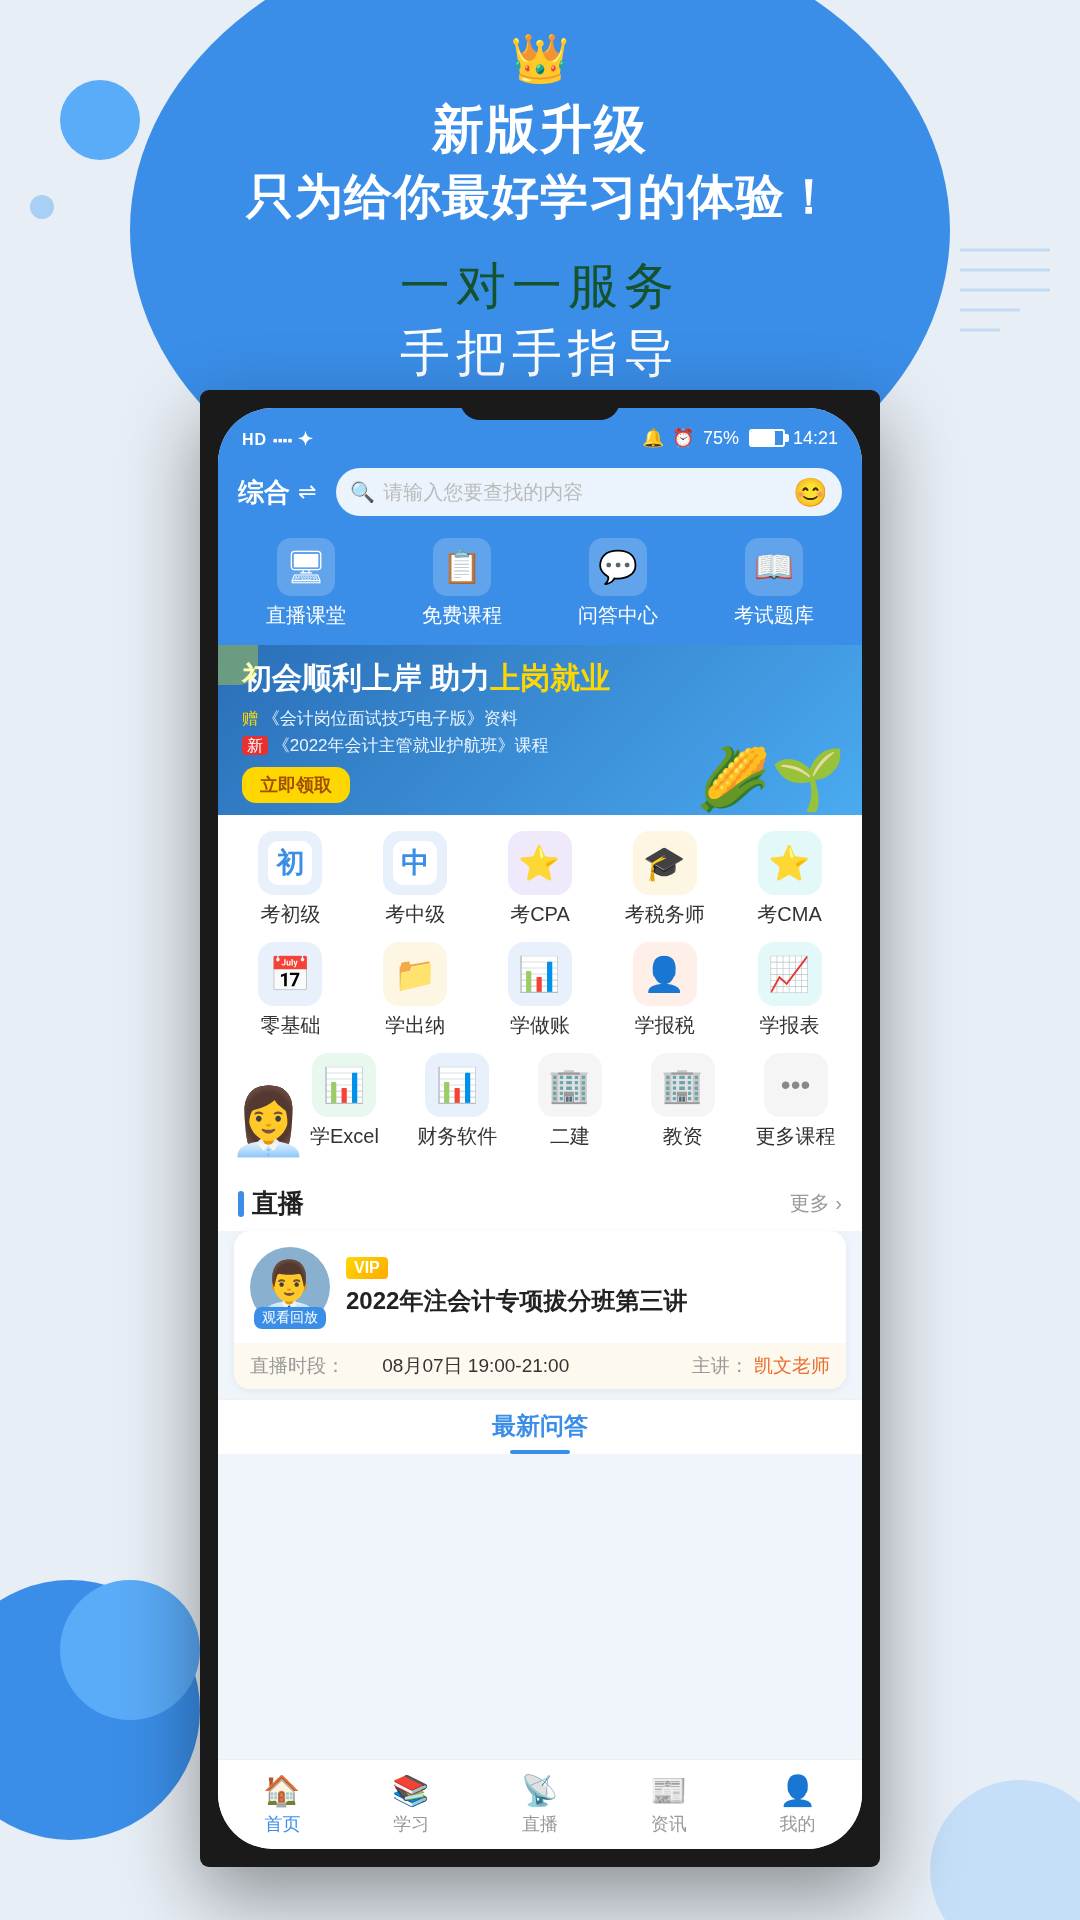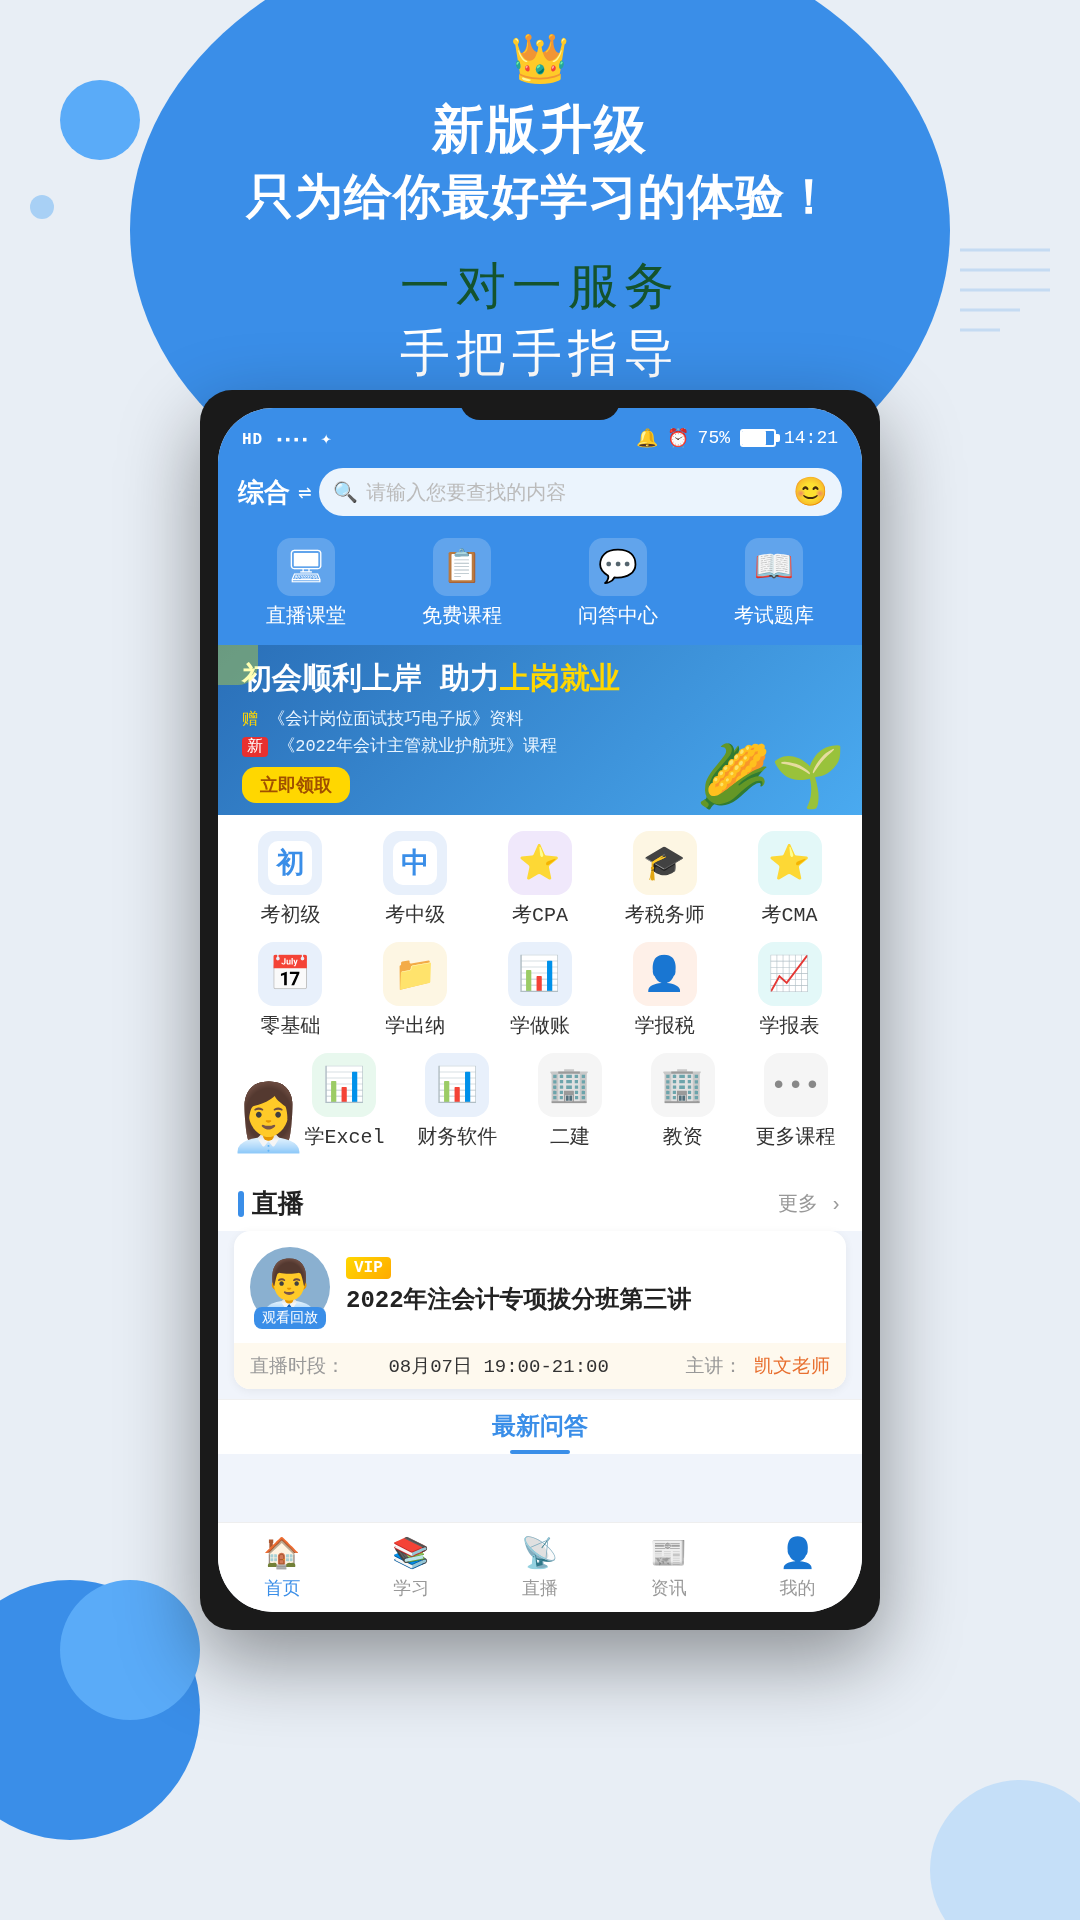--- a/index.html
+++ b/index.html
@@ -124,27 +124,26 @@
       margin: 4px 20px 0;
     }
 
     
     .phone-frame {
       position: absolute;
       top: 390px;
       left: 50%;
       transform: translateX(-50%);
       width: 680px;
-      height: 1240px;
+      height: 1477px;
       background: #1a1a1a;
-      border-radius: 32px;
+      border-radius: 9px;
       z-index: 5;
       box-shadow: 0 30px 80px rgba(0,0,0,0.4);
       overflow: hidden;
-      font-family: Liberation Mono, monospace;
     }
     .phone-screen {
       position: absolute;
       top: 18px;
       left: 18px;
       right: 18px;
       bottom: 18px;
       background: #f0f4fb;
       border-radius: 55px;
       overflow: hidden;
@@ -209,21 +208,21 @@
       background: #fff;
       border-radius: 1px;
     }
 
     
     .app-header {
       background: #3a8ee8;
       padding: 8px 20px 12px;
       display: flex;
       align-items: center;
-      gap: 8px;
+      gap: 20px;
     }
     .header-left {
       display: flex;
       align-items: center;
       gap: 8px;
     }
     .header-综合 {
       color: #fff;
       font-size: 26px;
       font-weight: bold;

